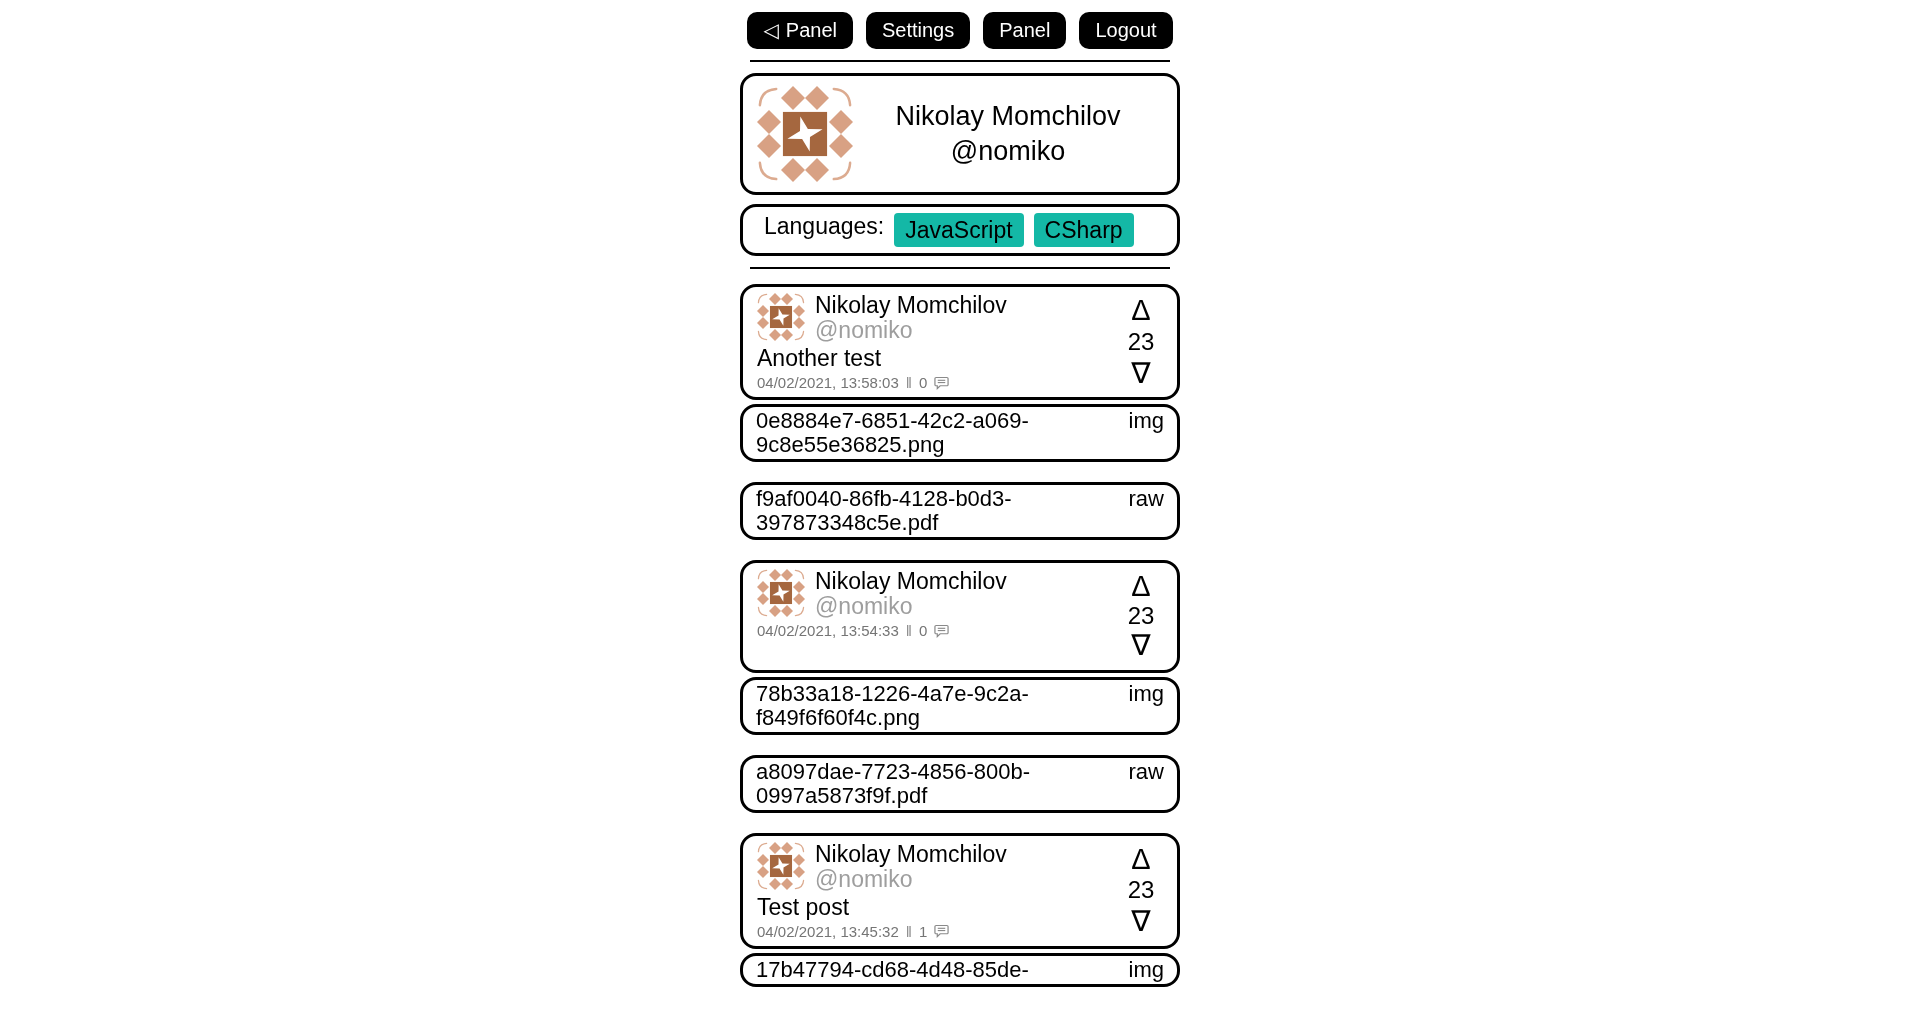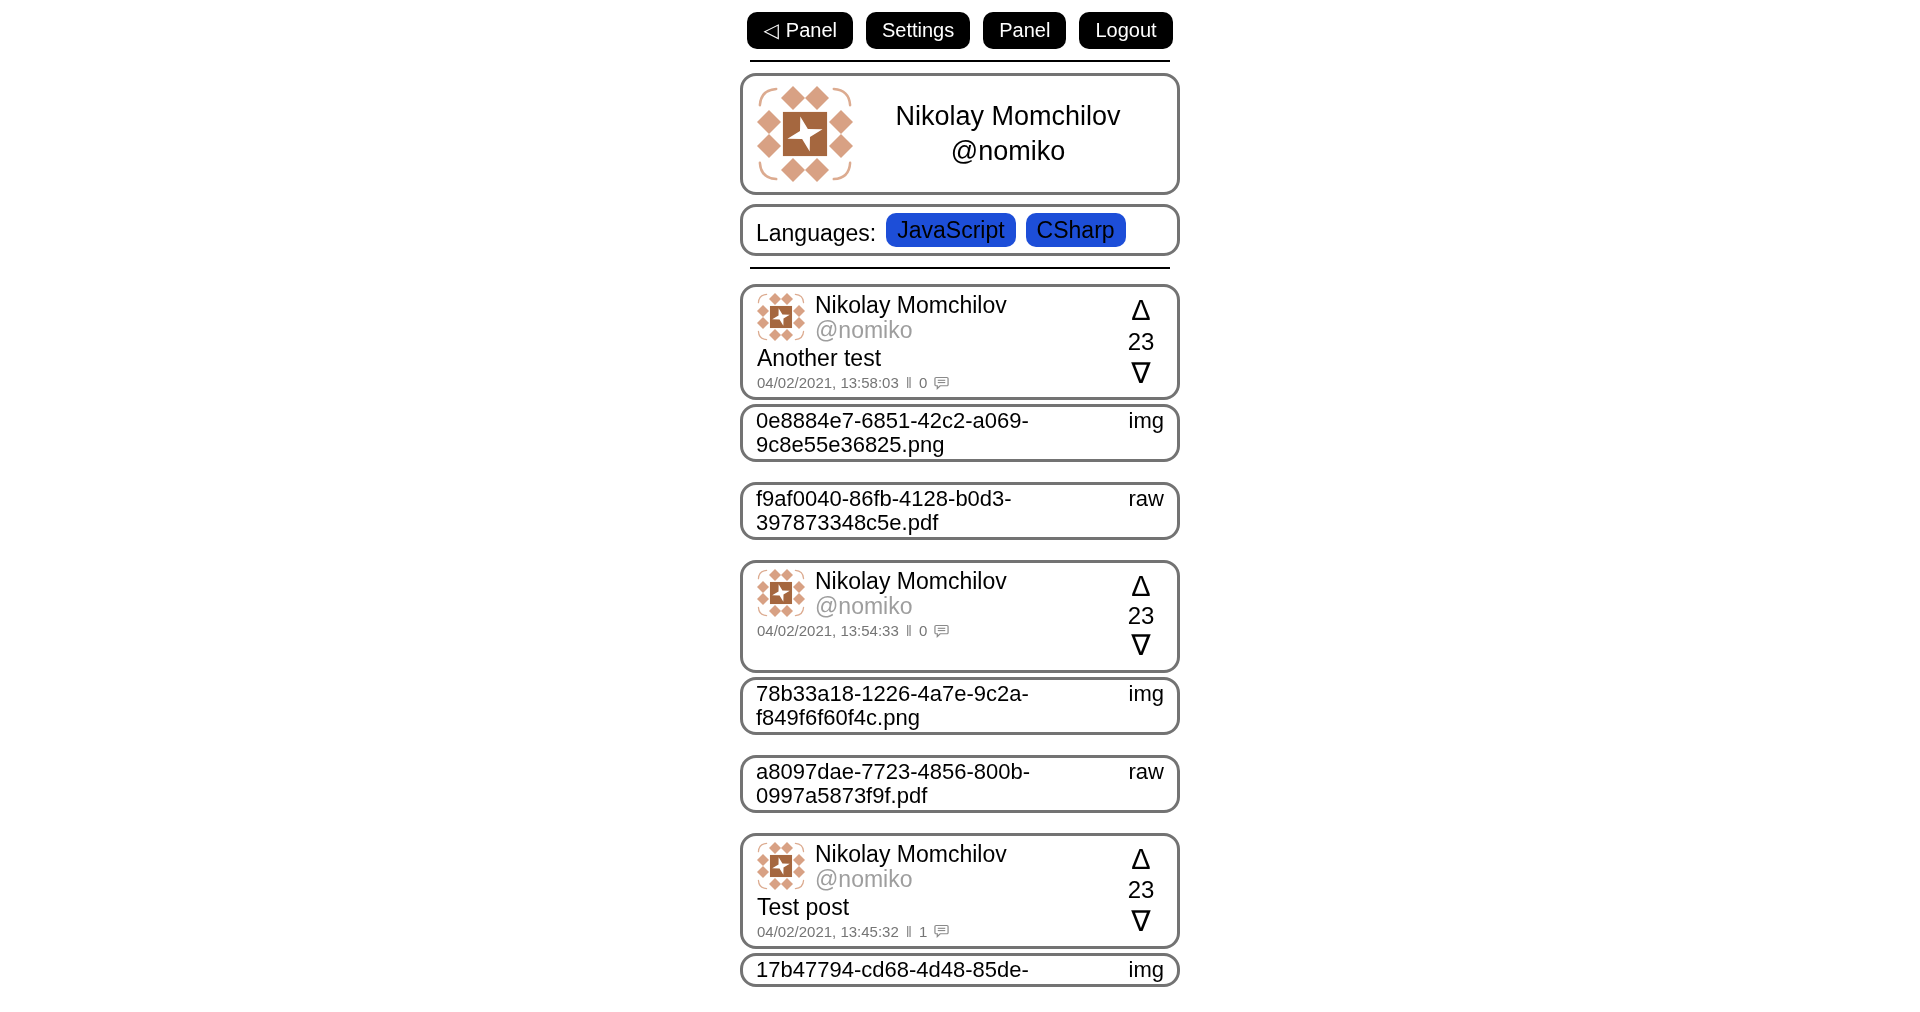--- a/index.html
+++ b/index.html
@@ -17,30 +17,30 @@
   .toolbar { display: flex; justify-content: center; gap: 13px; }
   .toolbar button {
     display: inline-flex; align-items: center; gap: 7px;
     background: #000; color: #fff; border: none; border-radius: 10px;
     font-family: inherit; font-size: 20px; padding: 7px 16px; cursor: pointer;
     line-height: 1.15;
   }
 
   hr.divider { border: none; border-top: 2px solid #000; margin: 11px 10px; }
 
-  .card { border: 3px solid #737373; border-radius: 16px; background: #fff; }
+  .card { border: 3px solid #000000; border-radius: 16px; background: #fff; }
 
   
   .profile-card { display: flex; align-items: center; padding: 10px 14px; margin-bottom: 9px; }
   .avatar-lg { width: 96px; height: 96px; flex: 0 0 96px; }
   .profile-names { flex: 1; text-align: center; font-size: 27px; line-height: 1.3; }
 
   
-  .info-card { display: flex; align-items: flex-end; gap: 10px; font-size: 23px; padding: 6px 13px; margin-bottom: 11px; }
-  .badge { background: #1d4ed8; border-radius: 10px; padding: 4px 11px; line-height: 1.15; }
+  .info-card { display: flex; align-items: flex-start; gap: 10px; font-size: 23px; padding: 6px 21px; margin-bottom: 11px; }
+  .badge { background: #14b8a6; border-radius: 4px; padding: 4px 11px; line-height: 1.15; }
 
   
   .feed { padding-top: 4px; }
   .post { margin-bottom: 16px; }
   .post-card { display: flex; padding: 6px 10px 6px 14px; margin-bottom: 4px; }
   .post-main { flex: 1; min-width: 0; }
   .post-head { display: flex; align-items: flex-start; gap: 10px; }
   .avatar-sm { width: 48px; height: 48px; flex: 0 0 48px; }
   .post-author { font-size: 23px; line-height: 25px; }
   .post-handle { font-size: 23px; line-height: 25px; color: #9e9e9e; }

